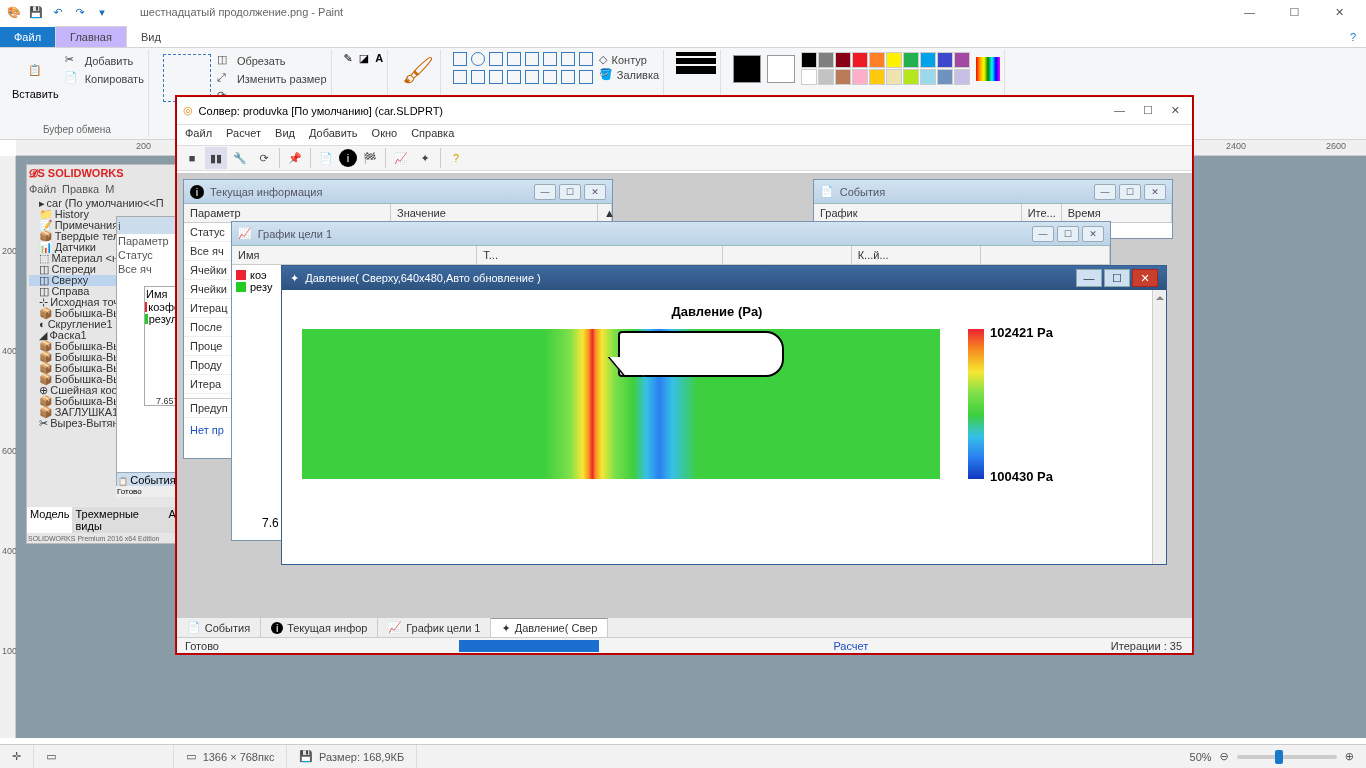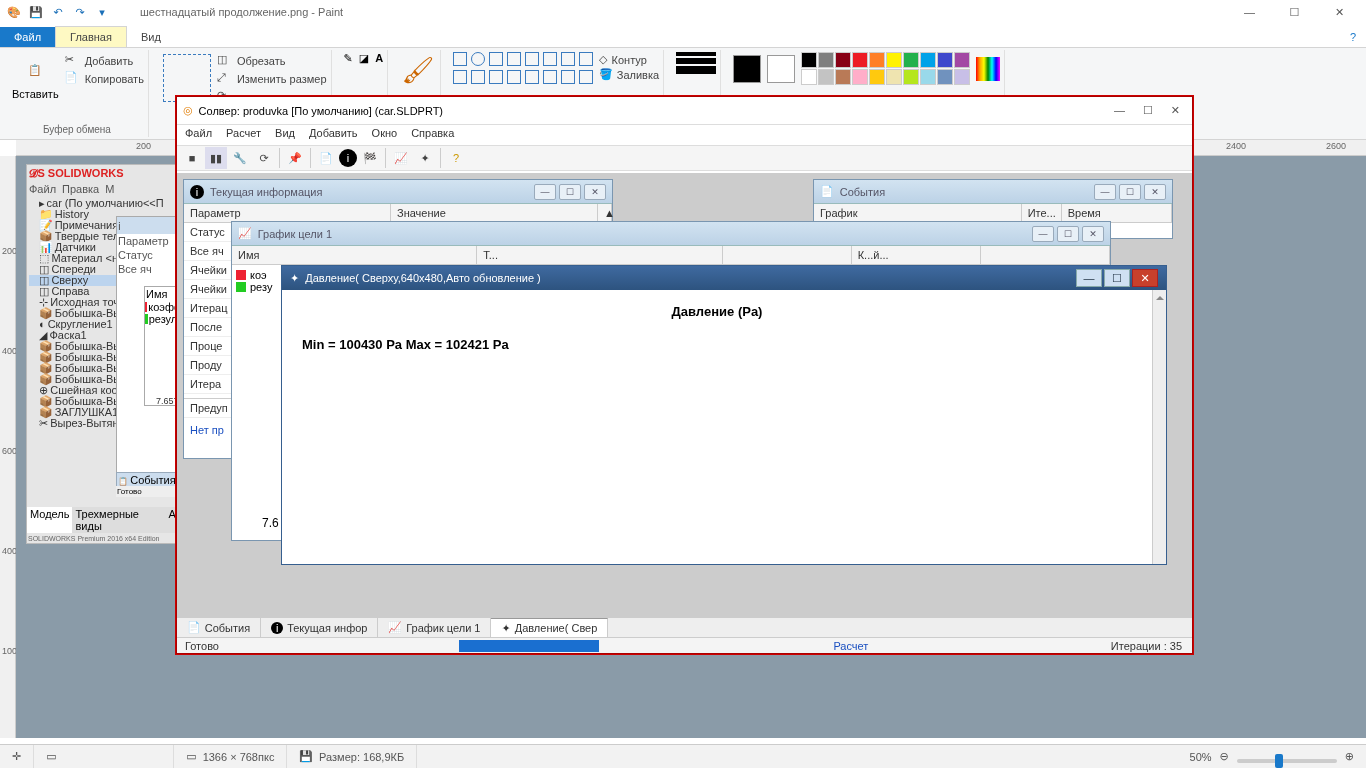--- a/index.html
+++ b/index.html
@@ -6,21 +6,21 @@
 html,body{width:1366px;height:768px;overflow:hidden;background:#fff}
 .paint-title{height:24px;background:#fff;display:flex;align-items:center;padding:0 4px;color:#555}
 .paint-title .qat{display:flex;gap:2px;align-items:center}
 .paint-title .qat-btn{width:20px;height:20px;display:flex;align-items:center;justify-content:center;color:#1a6fb8}
 .paint-title .title-text{margin-left:28px;color:#666}
 .paint-title .win-controls{margin-left:auto;display:flex}
 .paint-title .win-controls div{width:45px;height:24px;display:flex;align-items:center;justify-content:center;color:#555}
 .paint-tabs{height:24px;background:#fff;display:flex;align-items:flex-end;border-bottom:1px solid #d4d4d4}
 .paint-tab{padding:4px 14px;color:#444}
 .paint-tab.file{background:#1979ca;color:#fff}
-.paint-tab.active{background:#fef9c3;border:1px solid #d4d4d4;border-bottom:none}
+.paint-tab.active{background:#c4b5fd;border:1px solid #d4d4d4;border-bottom:none}
 .ribbon{height:92px;background:#f5f6f7;border-bottom:1px solid #d4d4d4;display:flex;padding:2px 6px;gap:8px}
 .ribbon-group{display:flex;flex-direction:column;align-items:center;justify-content:space-between;padding:2px 4px;border-right:1px solid #e0e0e0}
 .ribbon-group .label{color:#666;font-size:10px;padding-top:2px}
 .rg-body{display:flex;align-items:flex-start;gap:4px}
 .big-btn{display:flex;flex-direction:column;align-items:center;gap:2px;padding:2px}
 .big-btn .ic{width:32px;height:32px;display:flex;align-items:center;justify-content:center}
 .small-row{display:flex;align-items:center;gap:4px;padding:1px 0;font-size:11px;color:#444}
 .small-row .ic{width:16px;height:16px}
 .sel-box{width:48px;height:48px;border:1px dashed #3a7bbf;display:flex;align-items:center;justify-content:center}
 .shape-grid{display:grid;grid-template-columns:repeat(8,16px);grid-auto-rows:16px;gap:2px}
@@ -76,21 +76,21 @@
 .plot-stats{font-weight:bold;font-size:13px;padding-top:14px}
 
 .solver-bottabs{position:absolute;left:0;right:0;bottom:16px;height:20px;background:#eee;border-top:1px solid #ccc;display:flex}
 .btab{display:flex;align-items:center;gap:4px;padding:2px 10px;border-right:1px solid #ccc;color:#333}
 .btab.active{background:#fff;border-top:1px solid #999}
 .solver-status{position:absolute;left:0;right:0;bottom:0;height:16px;background:#f4f4f4;border-top:1px solid #ccc;display:flex;align-items:center;font-size:11px;color:#333}
 .solver-status .prog{width:140px;height:12px;background:#1a6fd0;margin:0 2px}
 
 .statusbar{position:absolute;left:0;right:0;bottom:0;height:24px;background:#f2f2f2;border-top:1px solid #ccc;display:flex;align-items:center;color:#555;font-size:11px}
 .statusbar .cell{padding:0 12px;border-right:1px solid #ddd;display:flex;align-items:center;gap:6px;height:100%}
-.statusbar .zoom{margin-left:auto;display:flex;align-items:flex-end;gap:8px;padding:0 12px}
+.statusbar .zoom{margin-left:auto;display:flex;align-items:center;gap:8px;padding:0 12px}
 .slider{width:100px;height:4px;background:#ccc;position:relative;border-radius:2px}
 .slider .thumb{position:absolute;left:38px;top:-5px;width:8px;height:14px;background:#1979ca;border-radius:2px}
 .sq{width:10px;height:10px}
 </style>
 </head>
 <body>
 
 <div class="paint-title">
   <div class="qat">
     <div class="qat-btn">🎨</div>
@@ -431,21 +431,28 @@
         <span>✦</span>
         <span>Давление( Сверху,640x480,Авто обновление )</span>
         <div class="pctrl">
           <div>—</div>
           <div>☐</div>
           <div class="close">✕</div>
         </div>
       </div>
       <div class="press-body">
         <div class="plot-title">Давление (Pa)</div>
-        <div class="plot-stats">Min = 100430 Pa   Max = 102421 Pa</div>
+        <div class="press-plot">
+          <div class="field">
+            <div class="car-shape"></div>
+          </div>
+          <div class="legend-bar"></div>
+          <div class="legend-max">102421 Pa</div>
+          <div class="legend-min">100430 Pa</div>
+        </div>
       </div>
       <div class="press-scroll">
           <div style="margin:2px auto;width:0;height:0;border:4px solid transparent;border-bottom-color:#888"></div>
         </div>
     </div>
   </div>
 
   <div class="solver-bottabs">
     <div class="btab">
         <span>📄</span>

